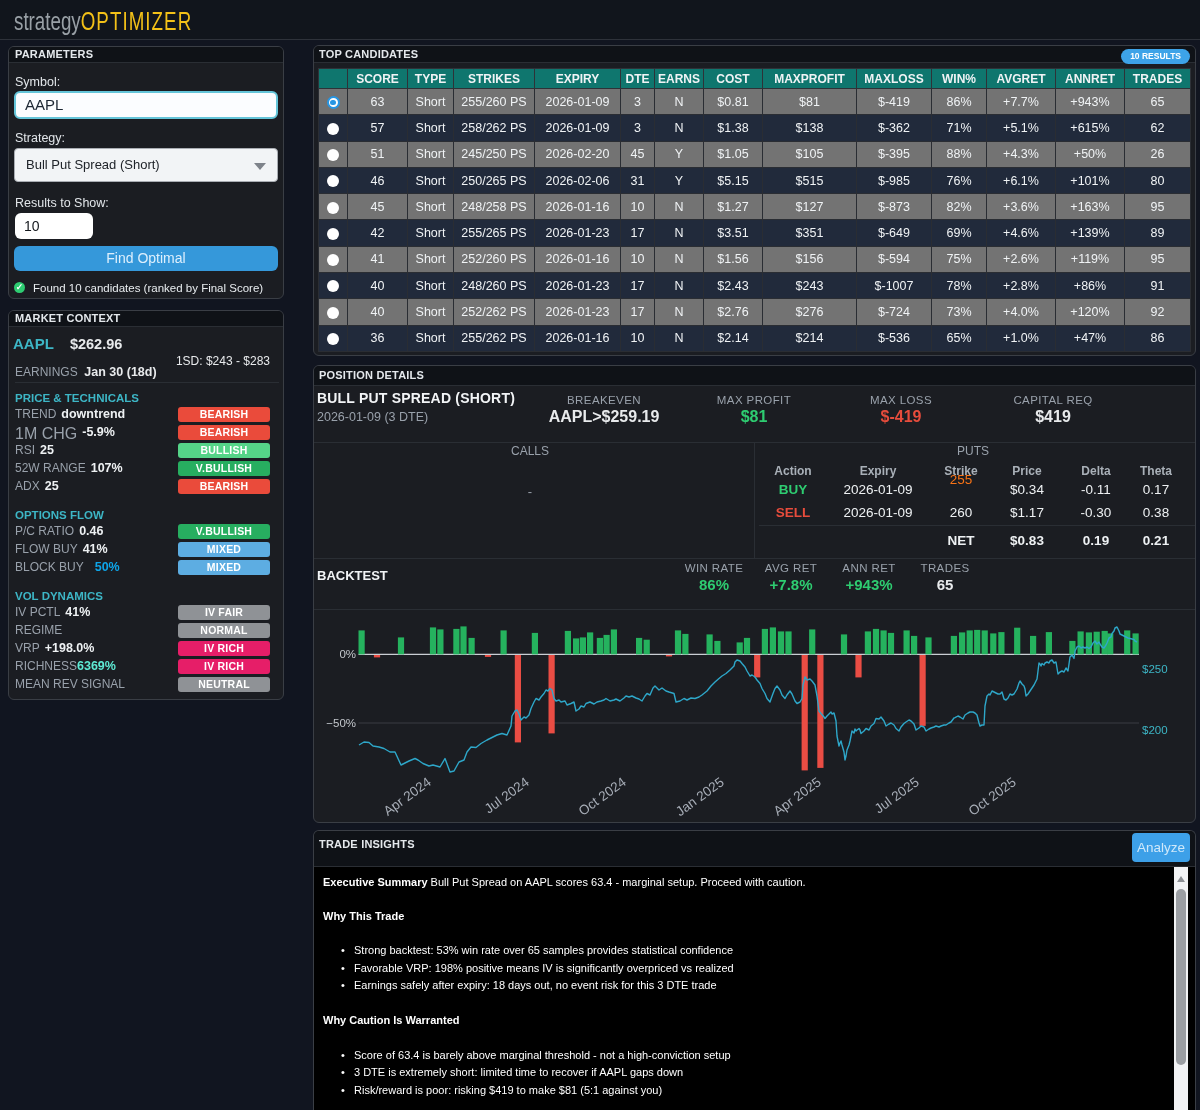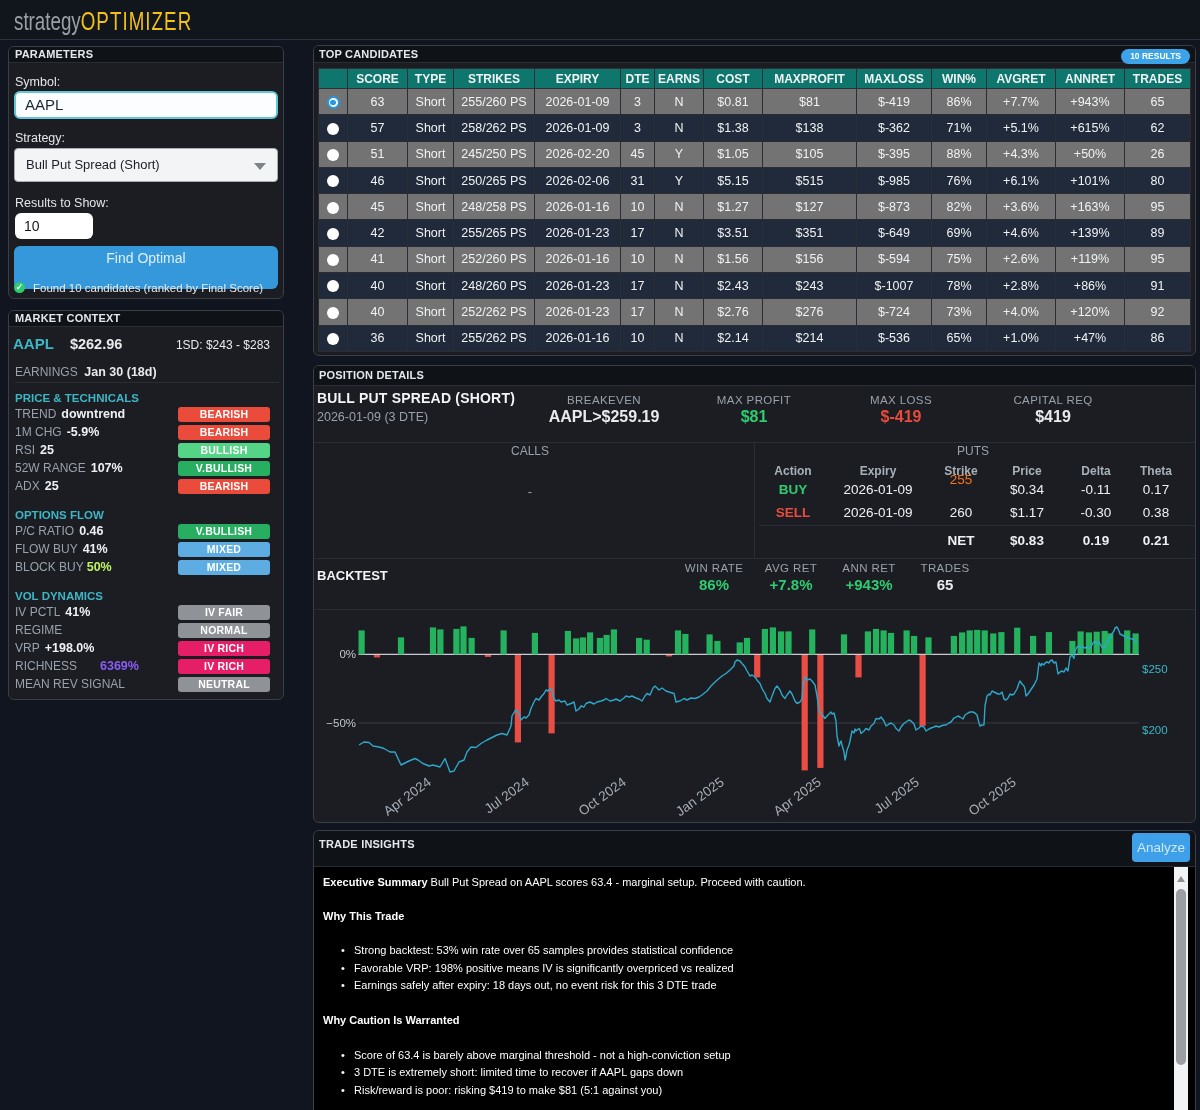--- a/index.html
+++ b/index.html
@@ -36,39 +36,39 @@
     <div class="abs" style="left:14px;top:7px;transform:scaleX(0.75);transform-origin:top left;white-space:nowrap"><span class="lg1">strategy</span><span class="lg2">OPTIMIZER</span></div>
   </div>
 <div class="panel" style="left:8px;top:46px;width:276px;height:253px">
 <div class="ph" style="height:16px;line-height:15px;padding:0 6px">PARAMETERS</div>
 <div class="abs lbl" style="left:6px;top:28px">Symbol:</div>
 <div class="tin" style="left:5px;top:44px;width:264px;height:28px;line-height:24px">AAPL</div>
 <div class="abs lbl" style="left:6px;top:84px">Strategy:</div>
 <div class="tsel" style="left:5px;top:101px;width:264px;height:34px;line-height:32px">Bull Put Spread (Short)<span class="abs" style="right:11px;top:14px;width:0;height:0;border:6px solid transparent;border-top:7px solid #7e838a"></span></div>
 <div class="abs lbl" style="left:6px;top:149px">Results to Show:</div>
 <div class="nin" style="left:6px;top:166px;width:78px;height:26px;line-height:26px">10</div>
-<div class="btn" style="left:5px;top:199px;width:264px;height:43px;line-height:25px">Find Optimal</div>
+<div class="btn" style="left:5px;top:199px;width:264px;height:25px;line-height:25px">Find Optimal</div>
 <span class="abs" style="left:5px;top:235px;width:11px;height:11px;border-radius:50%;background:#2ecc71;color:#fff;font-size:9px;font-weight:700;text-align:center;line-height:11px">✓</span>
 <div class="abs" style="left:24px;top:235px;font-size:11.5px;color:#e8ecef;white-space:nowrap">Found 10 candidates (ranked by Final Score)</div>
 </div>
 <div class="panel" style="left:8px;top:310px;width:276px;height:390px">
 <div class="ph" style="height:16px;line-height:15px;padding:0 6px">MARKET CONTEXT</div>
 <div class="abs" style="left:4px;top:24px;font-size:14.5px;font-weight:700"><span class="teal" style="font-size:15px">AAPL</span> <span style="margin-left:12px">$262.96</span></div>
-<div class="abs" style="right:13px;top:27px;font-size:12px">1SD: $243 - $283</div>
+<div class="abs" style="right:13px;top:43px;font-size:12px">1SD: $243 - $283</div>
 <div class="abs" style="left:6px;top:54px;font-size:12px"><span class="glbl">EARNINGS</span>&nbsp; <b style="font-size:12.5px">Jan 30 (18d)</b></div>
 <div class="hline" style="left:6px;top:71px;width:264px"></div>
 <div class="abs" style="left:6px;top:79px;right:13px">
       <div class="teal" style="font-size:11.5px;font-weight:700;height:17px;padding-top:2px">PRICE &amp; TECHNICALS</div>
       <div class="mrow">
         <span class="glbl" style="font-size:12px">TREND</span>
         <b style="font-size:12.5px;color:#eef1f3;margin-left:5px">downtrend</b>
         <span class="badge b-red">BEARISH</span>
       </div>
       <div class="mrow">
-        <span class="glbl" style="font-size:12px">1M CHG</span>
+        <span class="glbl" style="font-size:16px">1M CHG</span>
         <b style="font-size:12.5px;color:#eef1f3;margin-left:5px">-5.9%</b>
         <span class="badge b-red">BEARISH</span>
       </div>
       <div class="mrow">
         <span class="glbl" style="font-size:12px">RSI</span>
         <b style="font-size:12.5px;color:#eef1f3;margin-left:5px">25</b>
         <span class="badge b-lgrn">BULLISH</span>
       </div>
       <div class="mrow">
         <span class="glbl" style="font-size:12px">52W RANGE</span>
@@ -88,21 +88,21 @@
         <b style="font-size:12.5px;color:#eef1f3;margin-left:5px">0.46</b>
         <span class="badge b-grn">V.BULLISH</span>
       </div>
       <div class="mrow">
         <span class="glbl" style="font-size:12px">FLOW BUY</span>
         <b style="font-size:12.5px;color:#eef1f3;margin-left:5px">41%</b>
         <span class="badge b-blu">MIXED</span>
       </div>
       <div class="mrow">
         <span class="glbl" style="font-size:12px">BLOCK BUY</span>
-        <b style="font-size:12.5px;color:#bef264;margin-left:3px">50%</b>
+        <b style="font-size:12.5px;color:#0ea5e9;margin-left:11px">50%</b>
         <span class="badge b-blu">MIXED</span>
       </div>
     </div>
 <div class="abs" style="left:6px;top:277px;right:13px">
       <div class="teal" style="font-size:11.5px;font-weight:700;height:17px;padding-top:2px">VOL DYNAMICS</div>
       <div class="mrow">
         <span class="glbl" style="font-size:12px">IV PCTL</span>
         <b style="font-size:12.5px;color:#eef1f3;margin-left:5px">41%</b>
         <span class="badge b-gry">IV FAIR</span>
       </div>
@@ -110,21 +110,21 @@
         <span class="glbl" style="font-size:12px">REGIME</span>
         <span class="badge b-gry">NORMAL</span>
       </div>
       <div class="mrow">
         <span class="glbl" style="font-size:12px">VRP</span>
         <b style="font-size:12.5px;color:#eef1f3;margin-left:5px">+198.0%</b>
         <span class="badge b-pnk">IV RICH</span>
       </div>
       <div class="mrow">
         <span class="glbl" style="font-size:12px">RICHNESS</span>
-        <b style="font-size:12.5px;color:#8b5cf6;margin-left:23px">6369%</b>
+        <b style="font-size:12.5px;color:#5eead4;margin-left:0">6369%</b>
         <span class="badge b-pnk">IV RICH</span>
       </div>
       <div class="mrow">
         <span class="glbl" style="font-size:12px">MEAN REV SIGNAL</span>
         <span class="badge b-gry">NEUTRAL</span>
       </div>
     </div>
 </div>
 <div class="panel" style="left:313px;top:45px;width:883px;height:311px">
 <div class="ph" style="height:17px;line-height:16px;padding:0 5px">TOP CANDIDATES</div>

